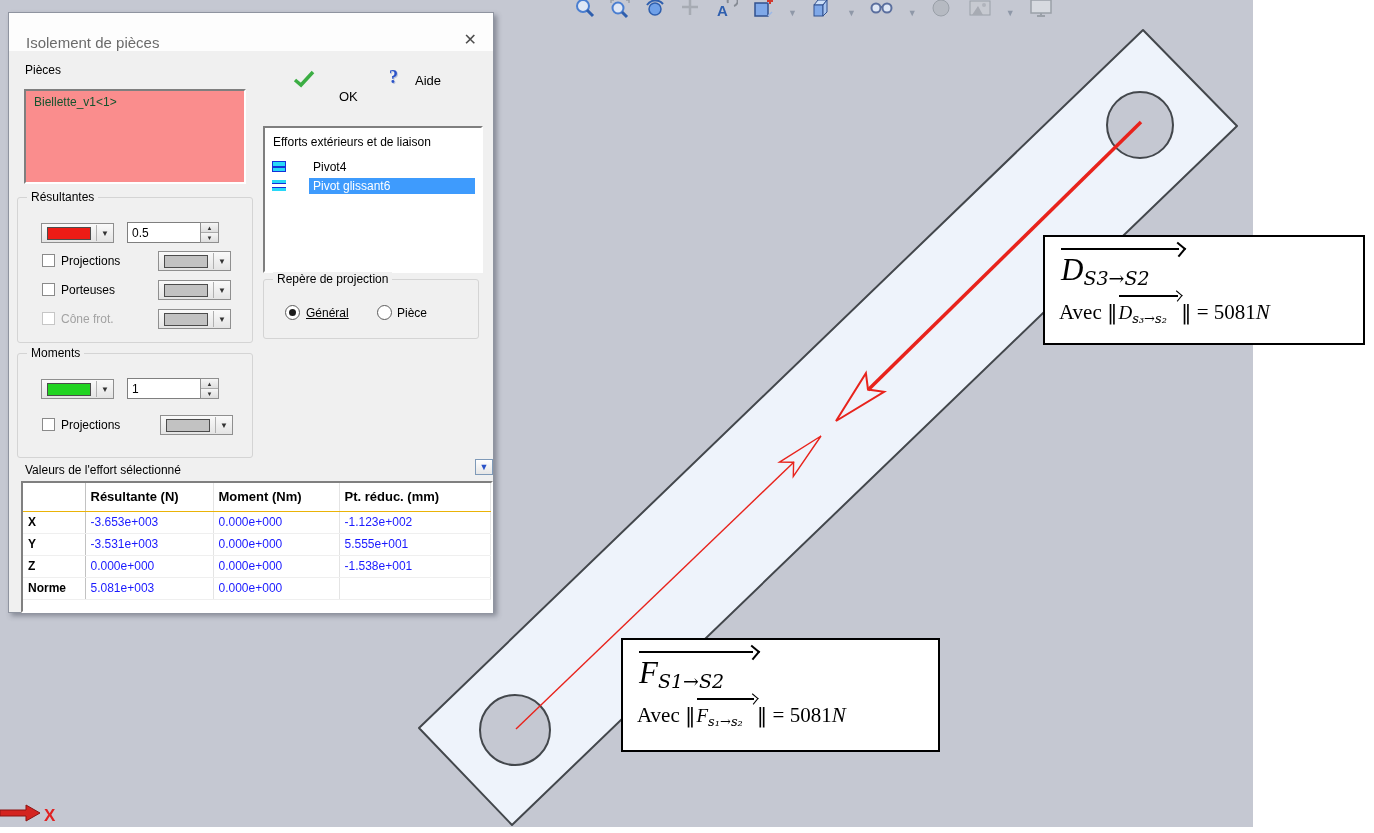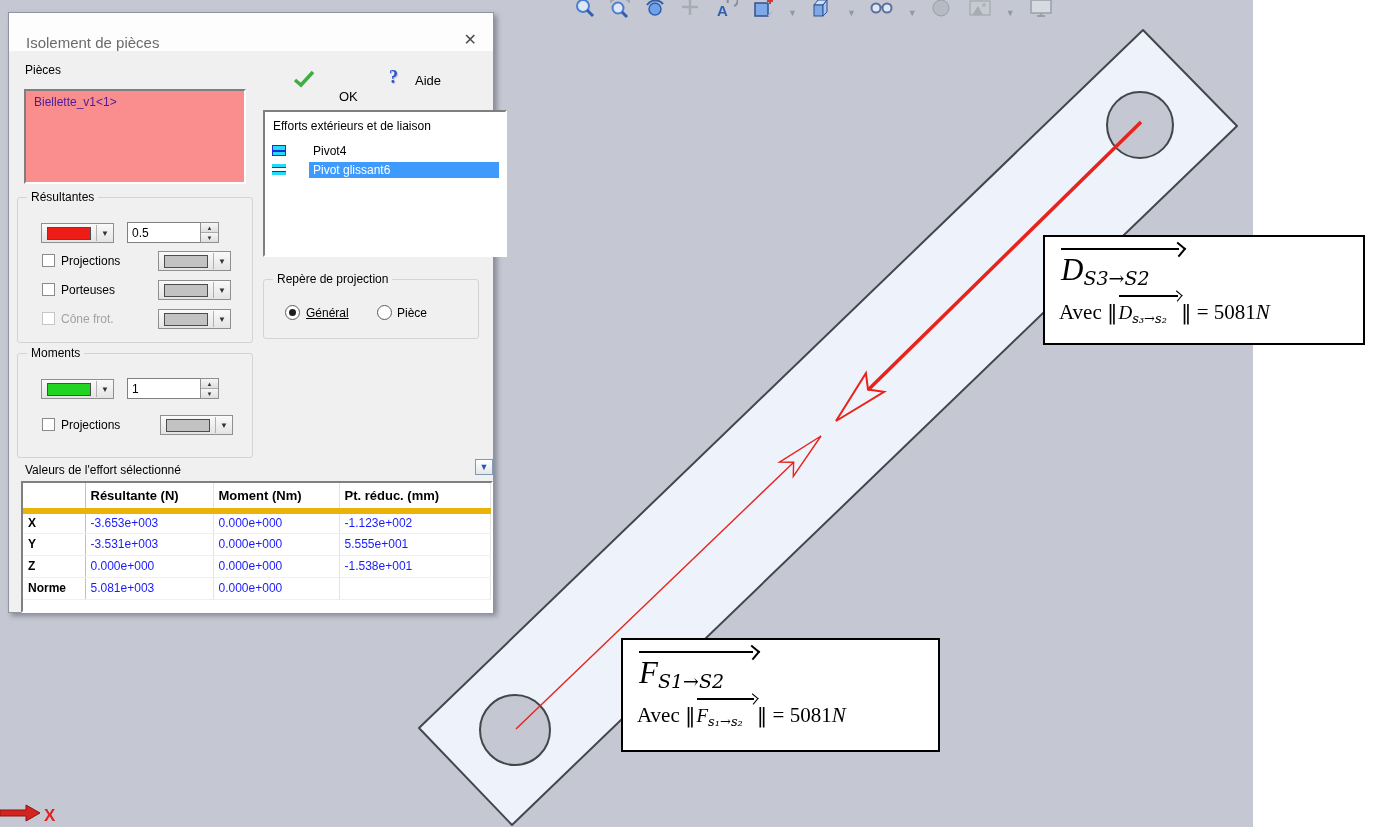--- a/index.html
+++ b/index.html
@@ -26,21 +26,21 @@
     padding:0 12px 0 17px; }
   .titlebar .title { color:#6b6b6b; font-size:15px; }
   .close-x { color:#4d4d4d; font-size:16px; cursor:pointer; padding:2px 4px; }
 
   .abs { position:absolute; }
   .lbl { font-size:12px; color:#000; white-space:nowrap; }
   .lbl.dis { color:#a2a2a2; }
 
   .sunken { border:2px solid; border-color:#7f7f7f #ffffff #ffffff #7f7f7f; }
 
-  .pieces-list { background:#fa8d8d; color:#4c1d95; padding:4px 8px; }
+  .pieces-list { background:#fa8d8d; color:#14532d; padding:4px 8px; }
 
   .ok-check { cursor:pointer; }
   .btn-text { font-size:13px; color:#000; cursor:pointer; }
   .help-q { font-family:"Liberation Serif", serif; font-weight:bold; font-size:18px;
     color:#2a52c8; text-shadow:1px 1px 0 #b9c3da; cursor:pointer; }
 
   .group { position:absolute; border:1px solid #d4d4d4; border-radius:3px;padding-left:12px; }
   .group-label { position:absolute; top:-8px; left:9px; background:#f0f0f0;
     padding:0 4px; font-size:12px; white-space:nowrap; }
 
@@ -94,21 +94,21 @@
     border:1px solid #7f9ab8; color:#2a52c8; font-size:9px; cursor:pointer; }
 
   .table-wrap { background:#fff; border:2px solid; overflow:hidden;
     border-color:#808080 #ffffff #ffffff #808080; }
   table.vtable { border-collapse:collapse; width:100%; table-layout:fixed;
     font-size:12px; }
   .vtable th, .vtable td { height:22px; padding:0 5px; text-align:left;
     white-space:nowrap; overflow:hidden; border-right:1px solid #e4e4e4;
     border-bottom:1px solid #efefef; font-weight:normal; }
   .vtable thead th { font-weight:bold; font-size:13px; height:28px;
-    border-bottom:6px solid #eab308; }
+    border-bottom:1px solid #eab308; }
   .vtable .rowlbl { font-weight:bold; border-right:1px solid #c2c2c2; }
   .vtable .val { color:#1a1aff; }
   .vtable tr.emptyrow td { border:none; height:12px; }
 
   
   .ann { position:absolute; background:#fff; border:2px solid #000; color:#000;
     font-family:"Liberation Serif","DejaVu Serif",serif; padding:4px 12px 12px 14px; }
   .ann .l1 { line-height:1; }
   .vec1 { position:relative; display:inline-block; padding:13px 34px 0 2px; }
   .vec1::before { content:''; position:absolute; left:2px; right:5px; top:7px;
@@ -249,21 +249,21 @@
       <div>Biellette_v1&lt;1&gt;</div>
     </div>
 
     <svg class="abs ok-check" style="left:284px; top:56px;" width="24" height="20">
       <polyline points="2,11 8,16 20,3" fill="none" stroke="#3cae44" stroke-width="3.5"></polyline>
     </svg>
     <div class="abs btn-text" style="left:330px; top:76px;">OK</div>
     <div class="abs help-q" style="left:380px; top:54px;">?</div>
     <div class="abs btn-text" style="left:406px; top:60px;">Aide</div>
 
-    <div class="abs sunken efforts" style="left:254px; top:97px; width:244px; height:147px;">
+    <div class="abs sunken efforts" style="left:254px; top:113px; width:220px; height:147px;">
       <div class="efforts-header">Efforts extérieurs et de liaison</div>
       <div class="effort-row">
         <span class="pivot-ico"></span>
         <span class="effort-label">Pivot4</span>
       </div>
       <div class="effort-row sel">
         <span class="pivot-gliss-ico"></span>
         <span class="effort-label" style="flex:1;">Pivot glissant6</span>
       </div>
     </div>

